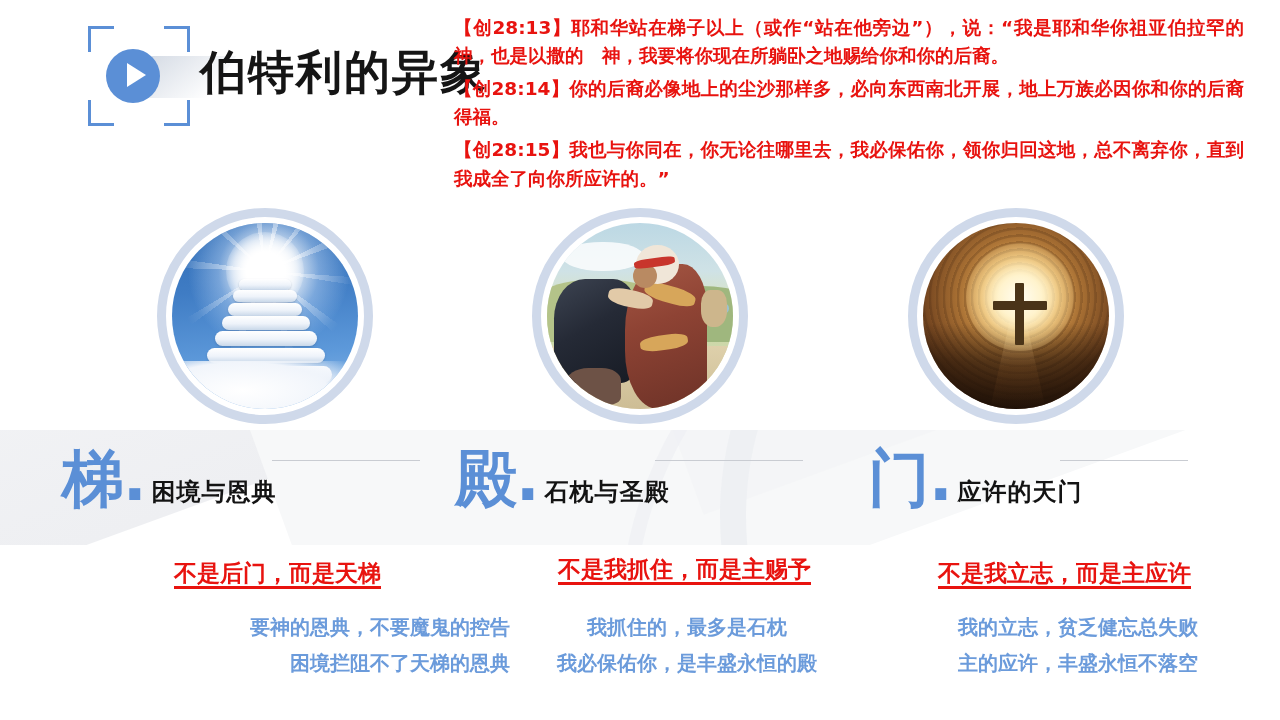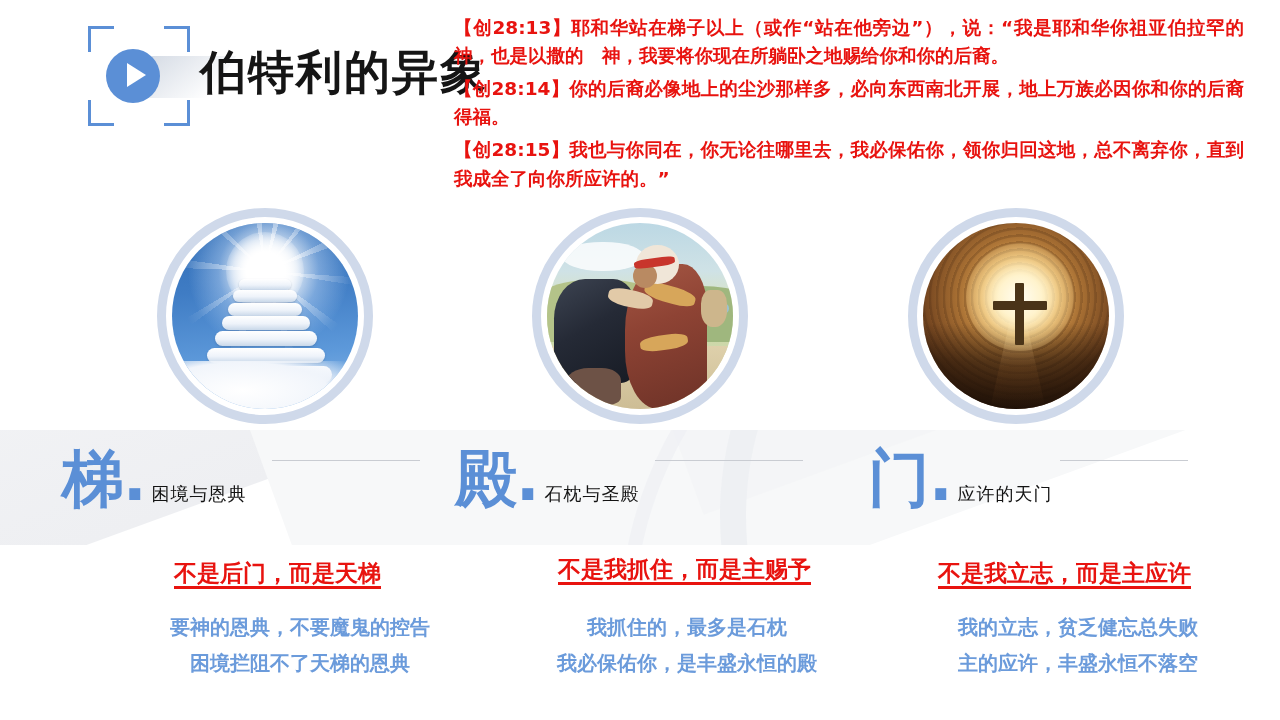--- a/index.html
+++ b/index.html
@@ -440,22 +440,22 @@
     white-space: nowrap;
   }
   .heading-key {
     font-size: 62px;
     font-weight: 700;
     color: #5b8fd6;
     line-height: 1;
     letter-spacing: -1px;
   }
   .heading-sub {
-    font-size: 18px;
-    font-weight: 400;
+    font-size: 24px;
+    font-weight: 700;
     color: #131313;
     margin-left: 6px;
     letter-spacing: 1px;
   }
 
   .emph {
     position: absolute;
     font-size: 23px;
     font-weight: 700;
     color: #e8130f;
@@ -474,21 +474,21 @@
     width: 420px;
     text-align: center;
   }
   .note-line {
     font-size: 20px;
     font-weight: 700;
     color: #6b9bdb;
     line-height: 1.78;
     white-space: nowrap;
   }
-  .col1 .notes { left: 28px; }
+  .col1 .notes { left: 28px; text-align: right; }
   .col2 .notes { left: 22px; }
   .col3 .notes { left: 0px; }
 </style>
 </head>
 <body>
 
 <div class="slide">
 
   <div class="bg-bands">
     <div class="band band-a"></div>

